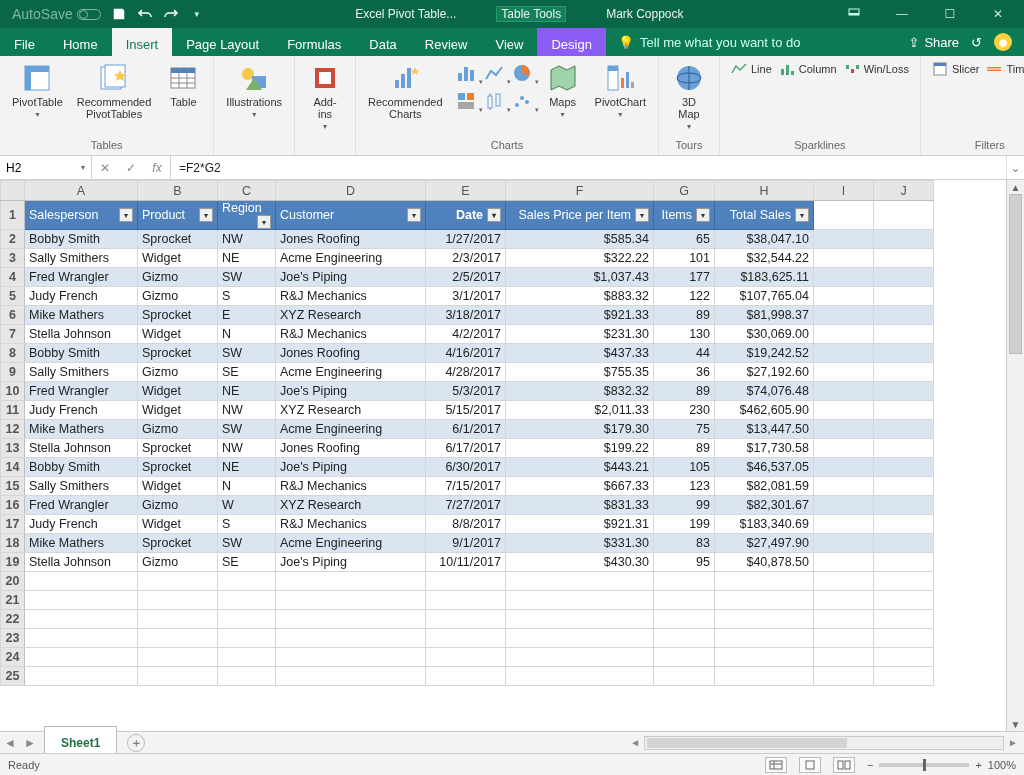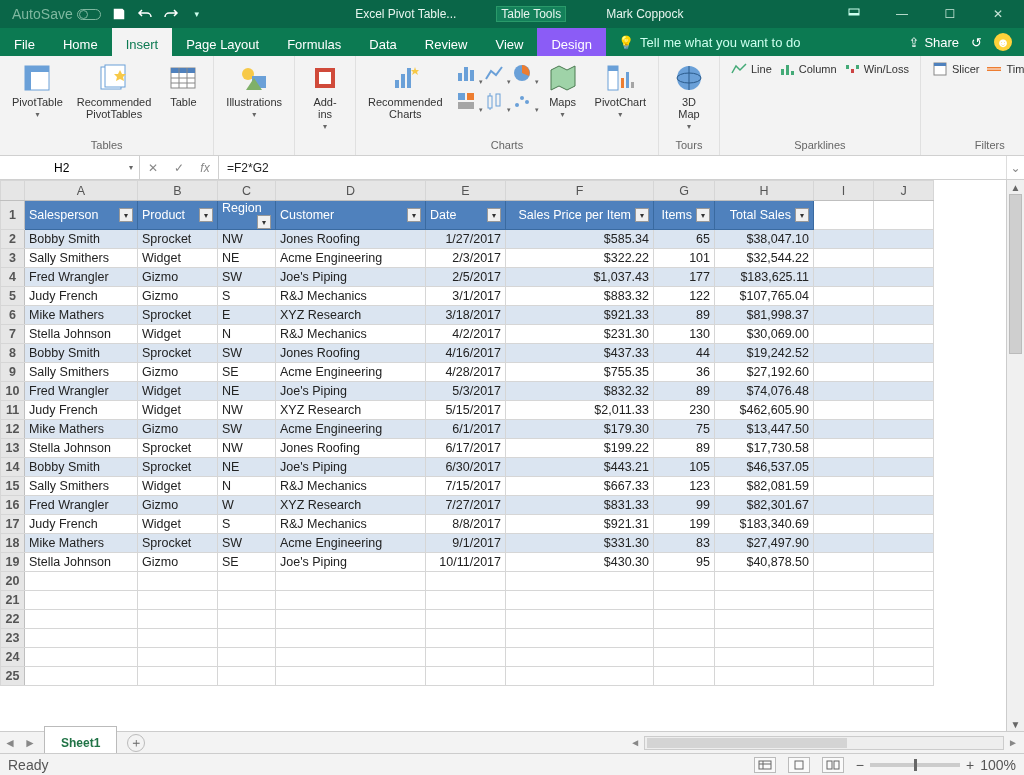--- a/index.html
+++ b/index.html
@@ -35,21 +35,21 @@
   .bigbtn .bicon { width:32px; height:32px; }
   .bigbtn .blabel { font-size:11px; color:#333; text-align:center; line-height:12px; white-space:pre-line;}
   .bigbtn .dd { font-size:8px; color:#666;}
   .smallbtns { display:flex; flex-direction:row; gap:1px;}
   .smallbtn { display:flex; align-items:center; gap:4px; font-size:11px; color:#333; padding:1px 3px; cursor:pointer; white-space:nowrap;}
   .smallbtn .sicon { width:16px; height:16px;}
   .chartgrid { display:grid; grid-template-columns:repeat(3,26px); grid-template-rows:repeat(2,26px); gap:2px;}
   .chartcell { width:26px; height:26px; display:flex; align-items:center; justify-content:center; position:relative;}
   .chartcell .dd2 { position:absolute; right:-4px; bottom:0; font-size:7px; color:#666;}
   
-  .fbar { background:#fff; height:24px; border-bottom:1px solid #d0d0d0; display:flex; align-items:stretch; font-size:12px;padding-left:48px;}
+  .fbar { background:#fff; height:24px; border-bottom:1px solid #d0d0d0; display:flex; align-items:stretch; font-size:12px;}
   .namebox { width:92px; border-right:1px solid #d0d0d0; display:flex; align-items:center; padding:0 6px; justify-content:space-between;}
   .namebox .dd3 { font-size:8px; color:#666;}
   .fxicons { display:flex; align-items:center; border-right:1px solid #d0d0d0;}
   .fxicons span { width:26px; display:flex; align-items:center; justify-content:center; color:#888;}
   .formula { flex:1; display:flex; align-items:center; padding:0 8px; color:#222;}
   
   .gridwrap { flex:1; background:#fff; display:flex; overflow:hidden;}
   .sheet { flex:1; overflow:auto;}
   table.grid { border-collapse:collapse; font-size:12.5px; color:#222;}
   table.grid th, table.grid td { border:1px solid #d6d6d6; height:19px; padding:0 4px; text-align:left; white-space:nowrap;}
@@ -66,21 +66,21 @@
   .vscroll .arr.up{ top:0;} .vscroll .arr.dn{ bottom:0;}
   
   .sheettabs { background:#f3f3f3; height:22px; border-top:1px solid #ccc; display:flex; align-items:center; font-size:12px;}
   .sheettabs .navbtn { width:20px; text-align:center; color:#888;}
   .sheettabs .stab { border:1px solid #bbb; border-bottom:none; background:#fff; padding:9px 16px; margin-left:4px; font-weight:bold; color:#217346;}
   .sheettabs .add { margin-left:10px; width:18px;height:18px;border:1px solid #bbb;border-radius:50%;display:flex;align-items:center;justify-content:center;color:#666; font-size:13px;}
   .sheettabs .hscroll { flex:1; display:flex; align-items:center; justify-content:flex-end; padding-right:6px;}
   .sheettabs .htrack { width:360px; height:14px; background:#eee; border:1px solid #ccc; position:relative;}
   .sheettabs .htrack .hthumb { position:absolute; left:2px; top:1px; bottom:1px; width:200px; background:#d4d4d4;}
   
-  .status { background:#f3f3f3; height:22px; border-top:1px solid #ccc; display:flex; align-items:center; font-size:14px; color:#555; padding:0 8px; gap:12px;}
+  .status { background:#f3f3f3; height:22px; border-top:1px solid #ccc; display:flex; align-items:center; font-size:11px; color:#555; padding:0 8px; gap:12px;}
   .status .spacer { flex:1;}
   .status .viewbtn { width:22px;height:16px;border:1px solid #bbb; background:#fafafa; display:flex; align-items:center; justify-content:center;}
   .status .zoom { display:flex; align-items:center; gap:6px;}
   .status .ztrack { width:90px; height:4px; background:#ccc; position:relative;}
   .status .ztrack .zthumb { position:absolute; left:44px; top:-4px; width:3px; height:12px; background:#666;}
   svg { display:block;}
 </style>
 </head>
 <body>
 
@@ -438,21 +438,21 @@
               <th style="width:99px">H</th>
               <th style="width:60px">I</th>
               <th style="width:60px">J</th>
             </tr>
             <tr class="thead-row">
               <th class="rowhdr">1</th>
               <th class="datacol" style="">Salesperson<span class="filter">▾</span></th>
               <th class="datacol" style="">Product<span class="filter">▾</span></th>
               <th class="datacol" style="">Region<span class="filter">▾</span></th>
               <th class="datacol" style="">Customer<span class="filter">▾</span></th>
-              <th class="datacol" style="text-align:left;">Date<span class="filter">▾</span></th>
+              <th class="datacol" style="text-align:right;font-weight:bold;">Date<span class="filter">▾</span></th>
               <th class="datacol" style="text-align:right;">Sales Price per Item<span class="filter">▾</span></th>
               <th class="datacol" style="text-align:right;">Items<span class="filter">▾</span></th>
               <th class="datacol" style="text-align:right;margin-top:43px;">Total Sales<span class="filter">▾</span></th>
               <td class="datacell"></td>
               <td class="datacell"></td>
             </tr>
             <tr class="band">
               <th class="rowhdr">2</th>
               <td class="datacell ">Bobby Smith</td>
               <td class="datacell ">Sprocket</td>

